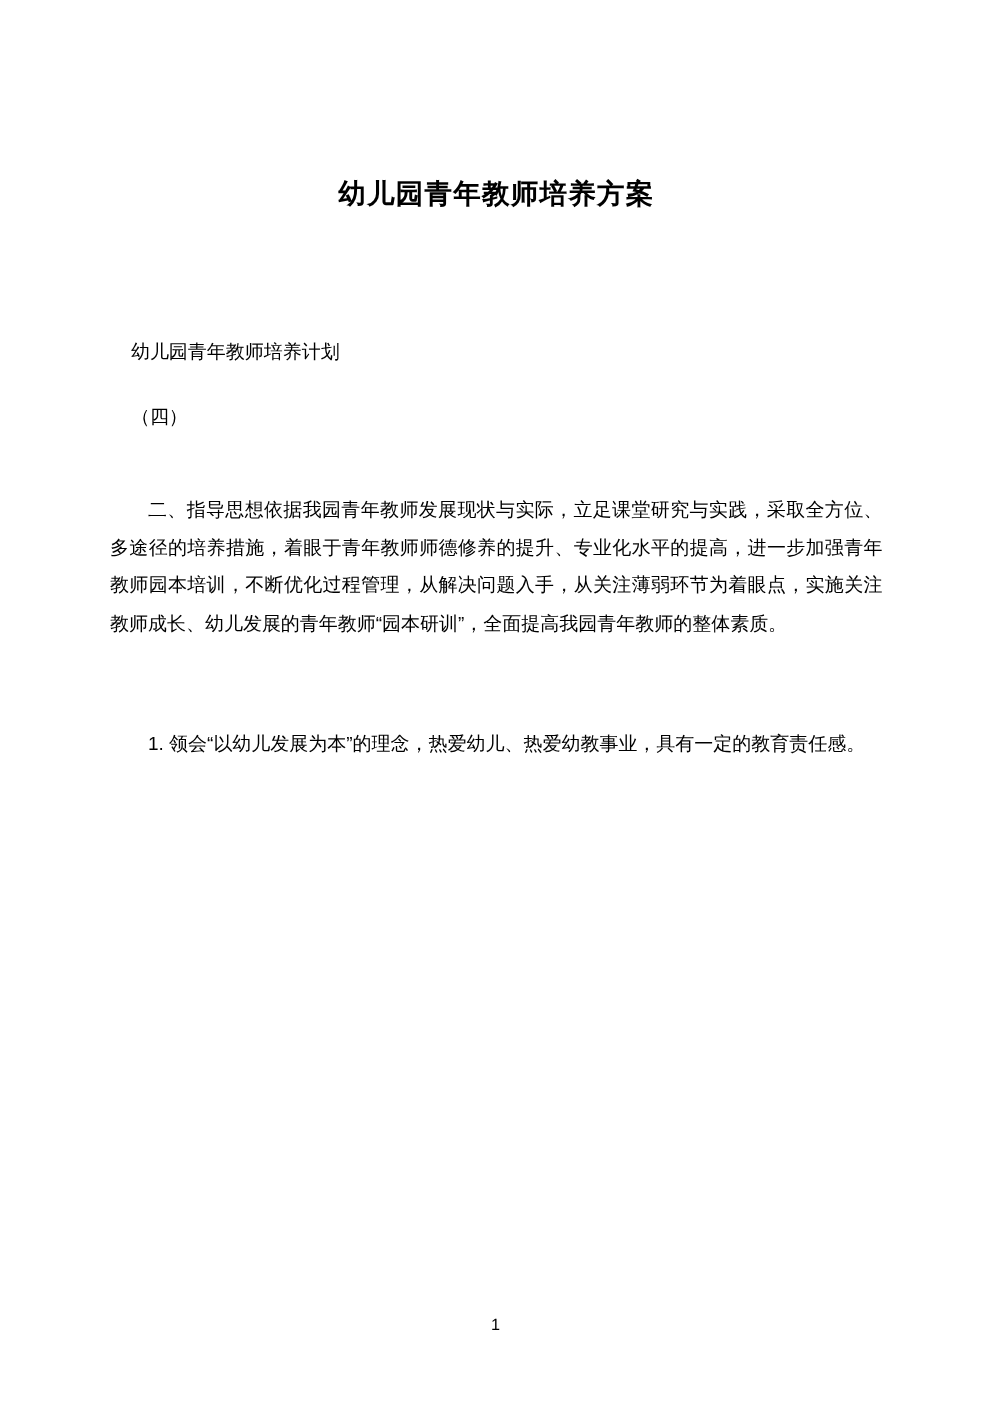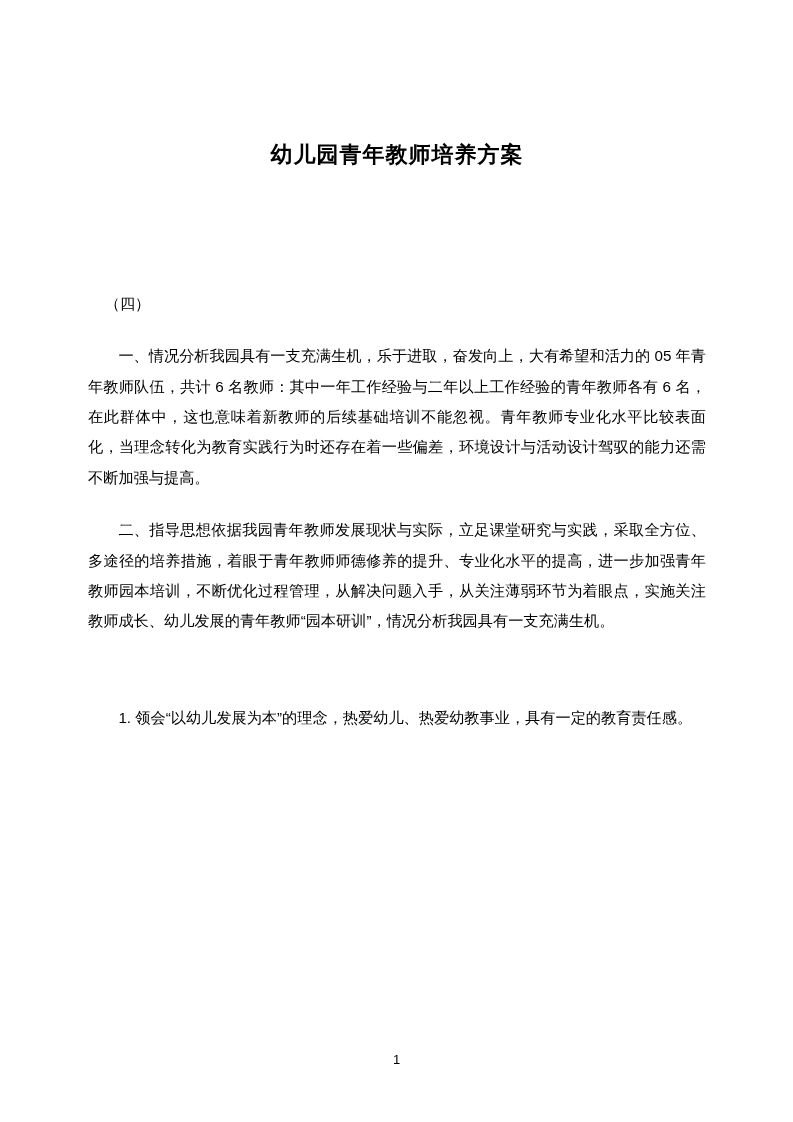--- a/index.html
+++ b/index.html
@@ -61,32 +61,32 @@
 </head>
 <body>
 
 <div class="page">
   <div class="content">
 
     <h1 class="doc-title">幼儿园青年教师培养方案</h1>
 
     <div class="spacer-lg"></div>
 
+    <p class="para indent-1">幼儿园青年教师培养计划</p>
 
     <div class="spacer-md"></div>
 
     <p class="para indent-1">（四）</p>
 
     <div class="spacer-md"></div>
 
-    <p class="para indent-2">一、情况分析我园具有一支充满生机，乐于进取，奋发向上，大有希望和活力的 05 年青年教师队伍，共计  6 名教师：其中一年工作经验与二年以上工作经验的青年教师各有 6 名，在此群体中，这也意味着新教师的后续基础培训不能忽视。青年教师专业化水平比较表面化，当理念转化为教育实践行为时还存在着一些偏差，环境设计与活动设计驾驭的能力还需不断加强与提高。</p>
 
     <div class="spacer-md"></div>
 
-    <p class="para indent-2">二、指导思想依据我园青年教师发展现状与实际，立足课堂研究与实践，采取全方位、多途径的培养措施，着眼于青年教师师德修养的提升、专业化水平的提高，进一步加强青年教师园本培训，不断优化过程管理，从解决问题入手，从关注薄弱环节为着眼点，实施关注教师成长、幼儿发展的青年教师“园本研训”，情况分析我园具有一支充满生机。</p>
+    <p class="para indent-2">二、指导思想依据我园青年教师发展现状与实际，立足课堂研究与实践，采取全方位、多途径的培养措施，着眼于青年教师师德修养的提升、专业化水平的提高，进一步加强青年教师园本培训，不断优化过程管理，从解决问题入手，从关注薄弱环节为着眼点，实施关注教师成长、幼儿发展的青年教师“园本研训”，全面提高我园青年教师的整体素质。</p>
 
     <div class="spacer-md"></div>
 
 
     <div class="spacer-md"></div>
 
 
     <div class="spacer-md"></div>
 
     <p class="para indent-2">1. 领会“以幼儿发展为本”的理念，热爱幼儿、热爱幼教事业，具有一定的教育责任感。</p>

